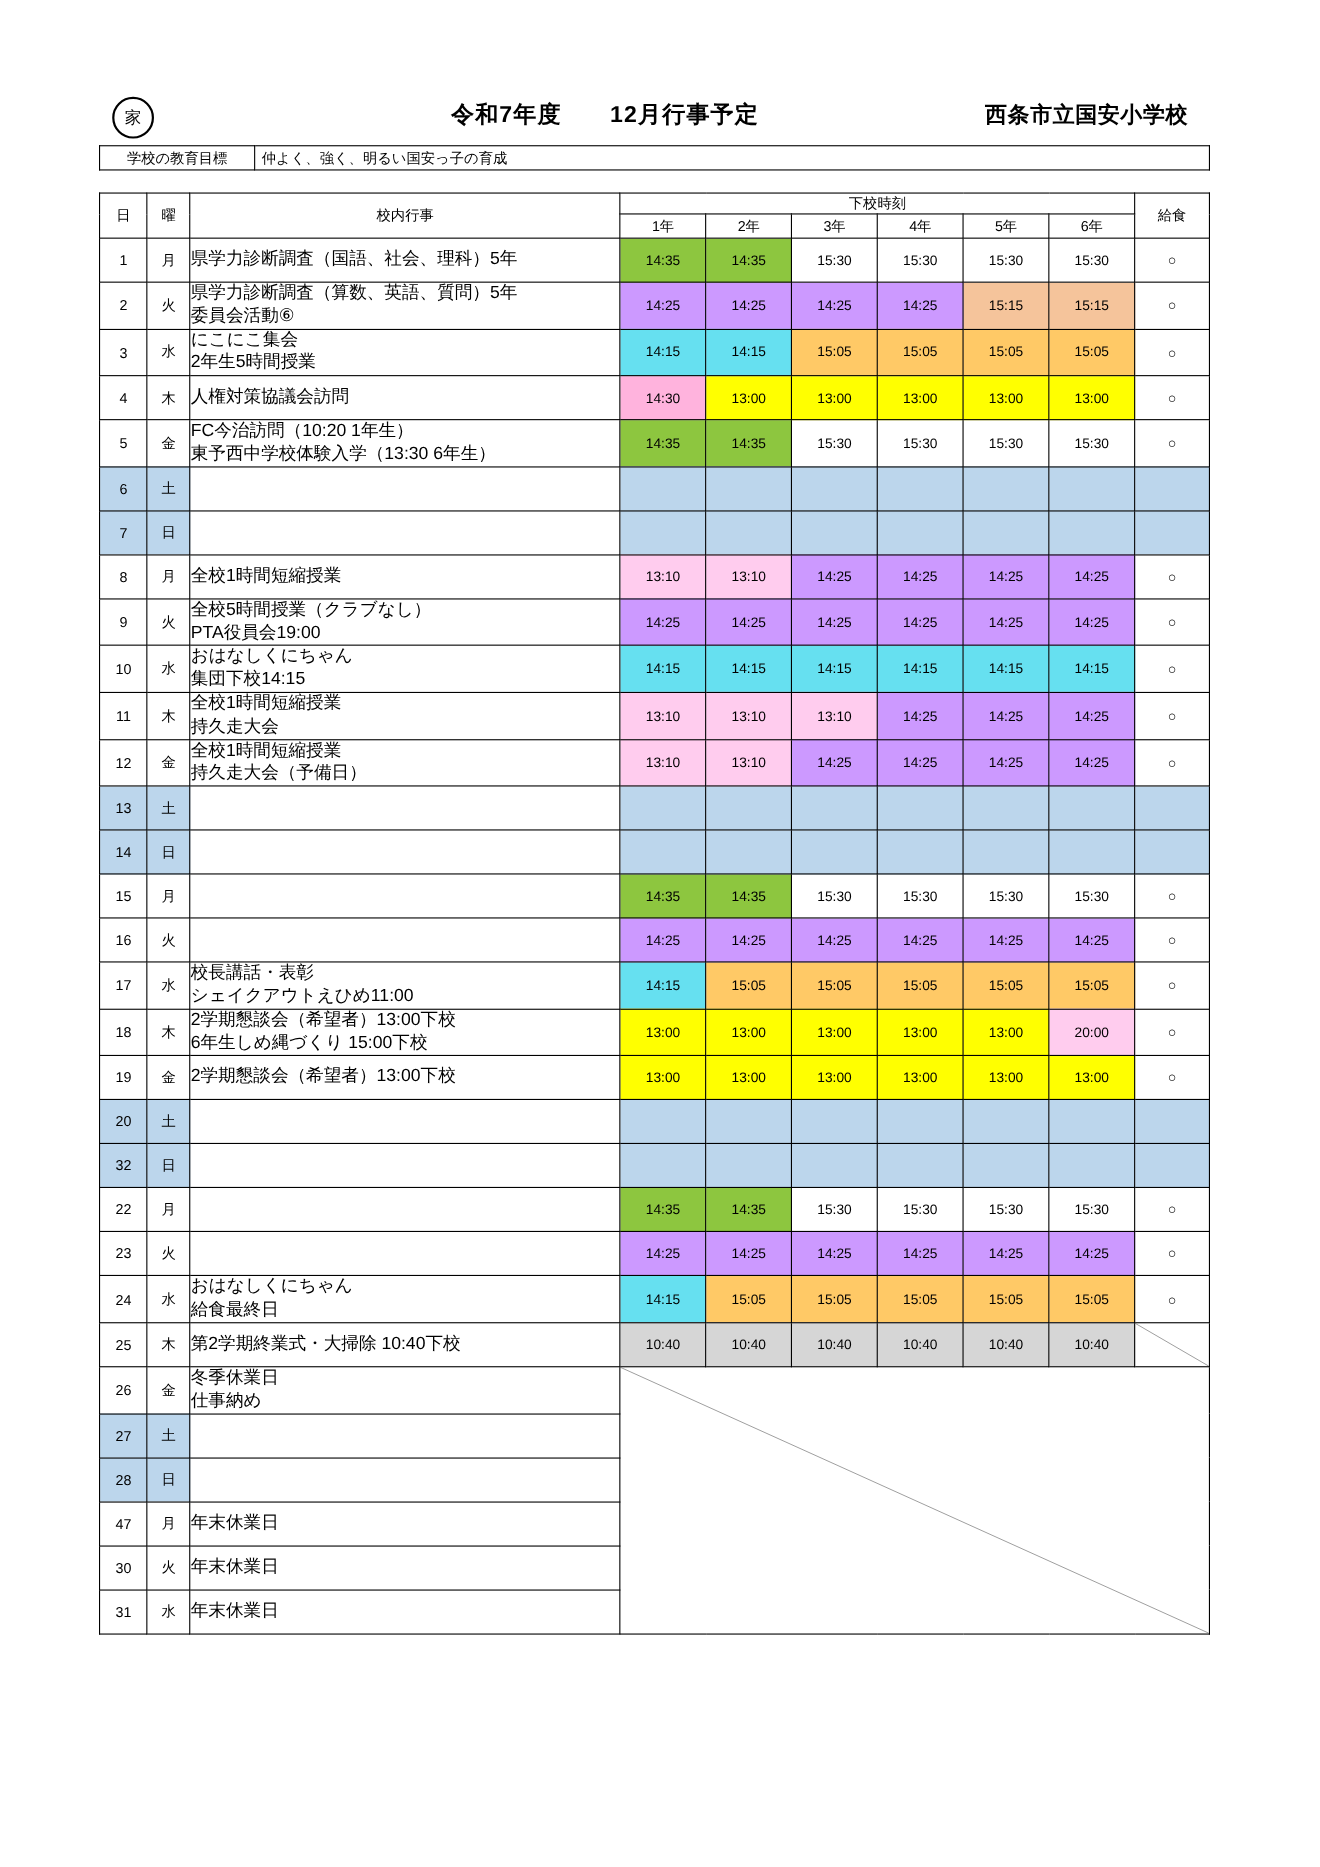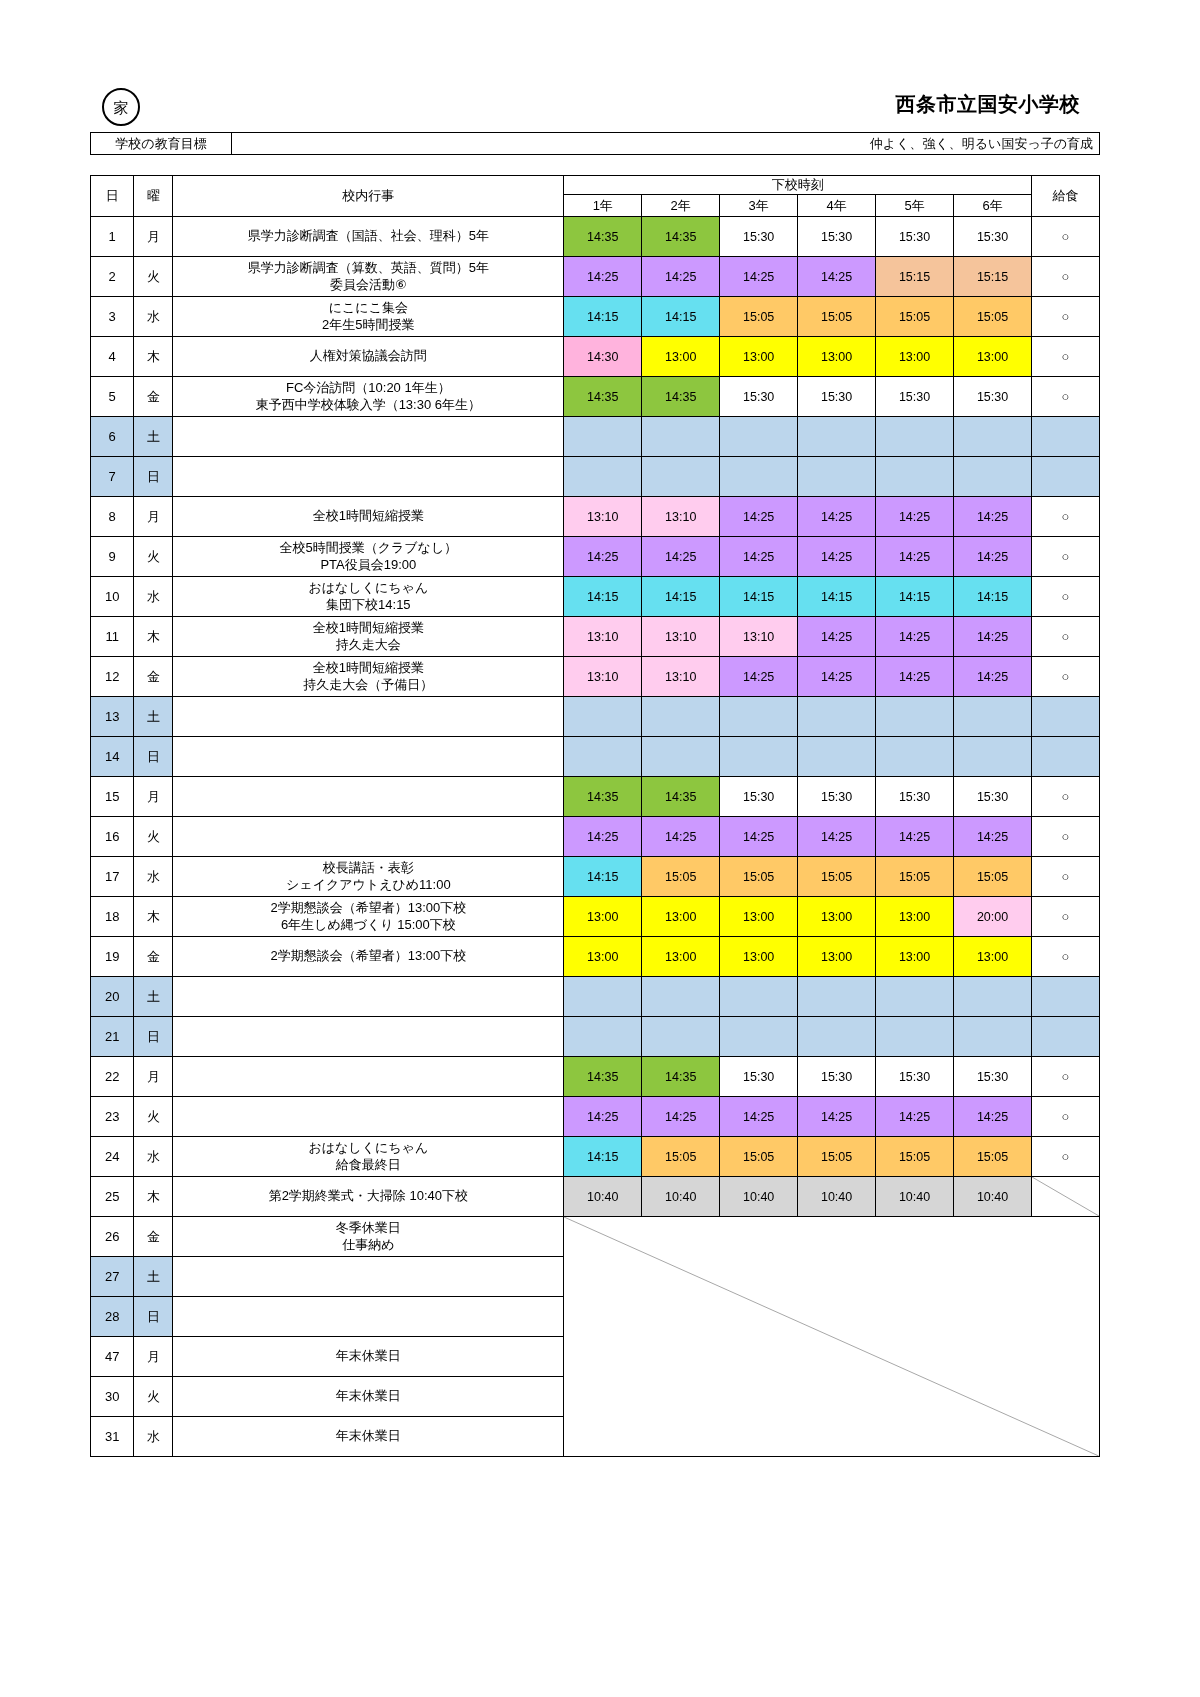--- a/index.html
+++ b/index.html
@@ -7,46 +7,47 @@
   .page{position:relative;width:1200px;height:1697px;}
   .header{position:absolute;left:90px;top:88px;width:1010px;height:40px;}
   .logo{position:absolute;left:12px;top:0px;width:34px;height:34px;border-radius:50%;border:2px solid #000;
         display:flex;align-items:center;justify-content:center;font-size:15px;line-height:1;}
   .title-center{position:absolute;left:250px;top:2px;width:420px;text-align:center;font-size:21px;font-weight:bold;letter-spacing:1px;}
   .title-right{position:absolute;right:20px;top:3px;font-size:20px;font-weight:bold;letter-spacing:0.5px;}
   table{border-collapse:collapse;}
   .goals{position:absolute;left:90px;top:132px;width:1010px;}
   .goals td{border:1px solid #000;height:21px;font-size:13px;padding:0 6px;}
   .goals .lbl{width:128px;text-align:center;}
-  .goals .val{width:auto;text-align:right;}
+  .goals .val{width:auto;text-align:left;}
   .main{position:absolute;left:90px;top:175px;width:1010px;font-size:13px;}
   .main td,.main th{border:1px solid #000;padding:0;}
   .main th{font-weight:normal;font-size:13px;}
   .c-day{width:38px;text-align:center;}
   .c-dow{width:34px;text-align:center;}
-  .c-event{width:350px;text-align:center;padding:2px 6px 2px 8px;font-size:13px;line-height:1.35;}
+  .c-event{width:350px;text-align:left;padding:2px 6px 2px 8px;font-size:16px;line-height:1.35;}
   .c-time{width:69px;text-align:center;font-size:12.5px;}
   .c-lunch{width:60px;text-align:center;margin-top:25px;}
   .rowh{height:40px;}
   .hdr-sub{height:22px;}
   .weekend{background:#bcd6ec;}
   .ev2{line-height:1.3;}
   .diag-box{position:relative;}
   svg.diag{position:absolute;left:0;top:0;width:100%;height:100%;}
   .nowrap{white-space:nowrap;}
 </style>
 </head>
 <body>
 
 <div class="page">
 
   <div class="header">
     <div class="logo">
         <span>家</span>
       </div>
+    <div class="title-center">令和7年度　　12月行事予定</div>
     <div class="title-right">西条市立国安小学校</div>
   </div>
 
   <table class="goals">
     <tbody>
       <tr>
         <td class="lbl">学校の教育目標</td>
         <td class="val">仲よく、強く、明るい国安っ子の育成</td>
       </tr>
     </tbody>
@@ -354,21 +355,21 @@
           </td>
           <td class="c-time" style="background: rgb(188, 214, 236);"></td>
           <td class="c-time" style="background: rgb(188, 214, 236);"></td>
           <td class="c-time" style="background: rgb(188, 214, 236);"></td>
           <td class="c-time" style="background: rgb(188, 214, 236);"></td>
           <td class="c-time" style="background: rgb(188, 214, 236);"></td>
           <td class="c-time" style="background: rgb(188, 214, 236);"></td>
           <td class="c-lunch" style="background: rgb(188, 214, 236);"></td>
         </tr>
         <tr class="rowh">
-          <td class="c-day weekend">21</td>
+          <td class="c-day weekend">32</td>
           <td class="c-dow weekend">日</td>
           <td class="c-event">
             <div class="ev2 nowrap"></div>
           </td>
           <td class="c-time" style="background: rgb(188, 214, 236);"></td>
           <td class="c-time" style="background: rgb(188, 214, 236);"></td>
           <td class="c-time" style="background: rgb(188, 214, 236);"></td>
           <td class="c-time" style="background: rgb(188, 214, 236);"></td>
           <td class="c-time" style="background: rgb(188, 214, 236);"></td>
           <td class="c-time" style="background: rgb(188, 214, 236);"></td>

